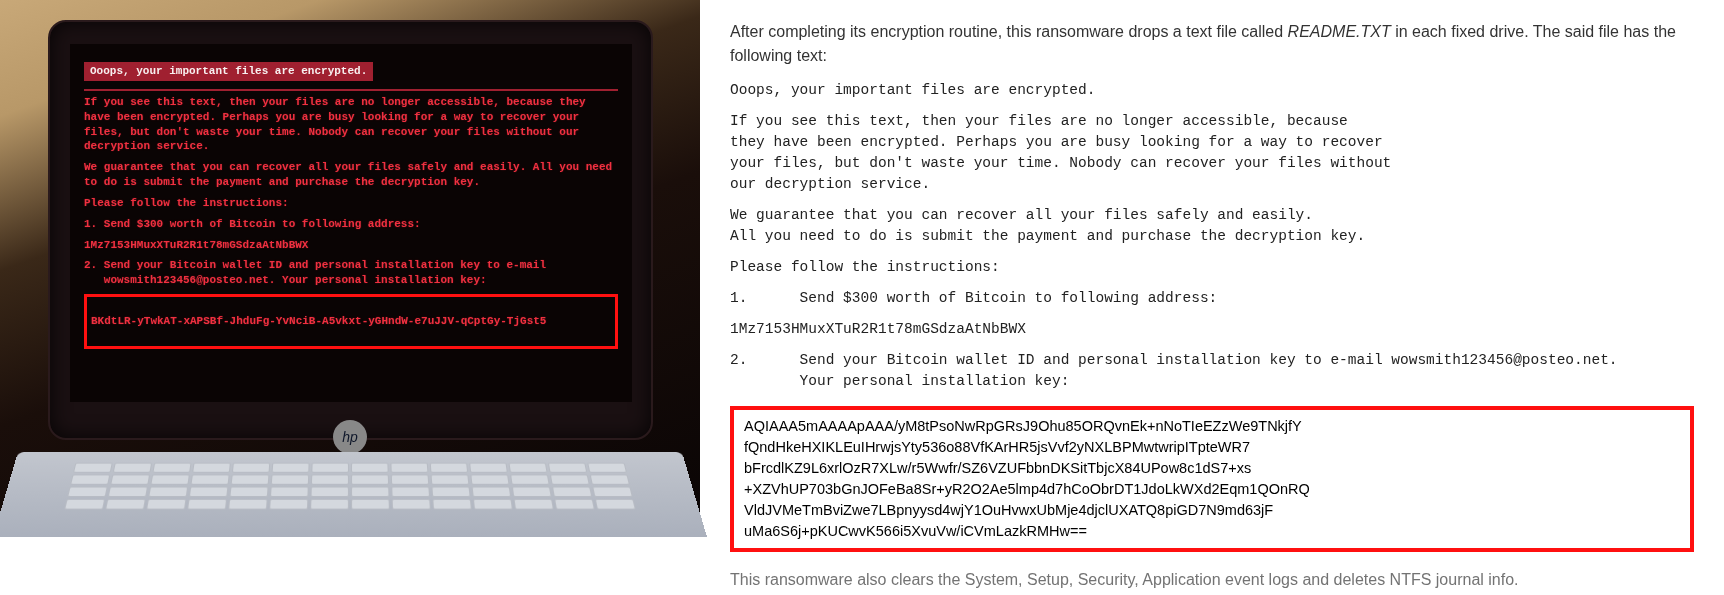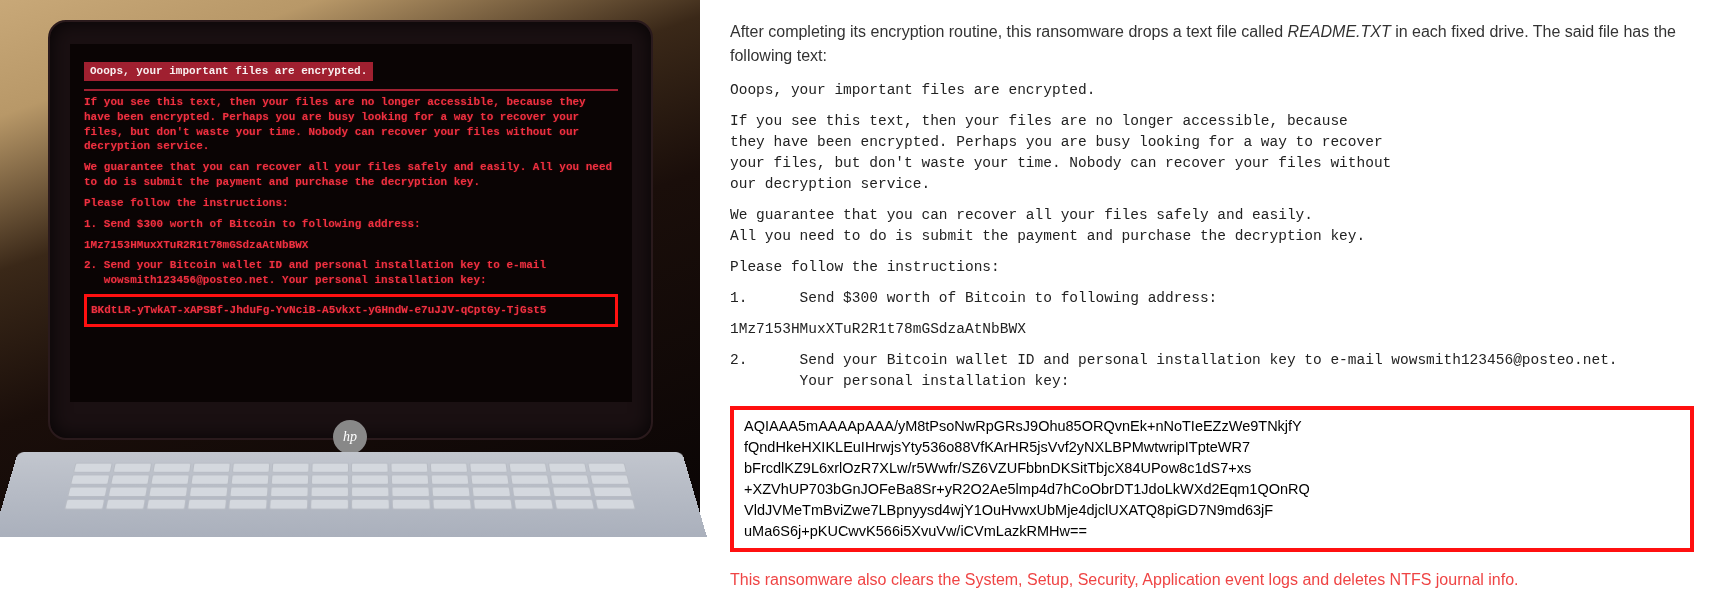--- a/index.html
+++ b/index.html
@@ -8,34 +8,34 @@
   .left-panel { width: 700px; position: relative; display: flex; flex-direction: column; }
   .right-panel { flex: 1; padding: 20px 30px 10px 30px; display: flex; flex-direction: column; }
 
   
   .laptop-scene { position: relative; width: 700px; height: 520px; background: linear-gradient(160deg, #c8a878 0%, #b89868 15%, #3a2818 35%, #1a0e0a 55%, #0a0505 100%); }
   .bezel { position: absolute; left: 48px; top: 20px; width: 605px; height: 420px; background: #1a1012; border-radius: 18px; border: 2px solid #2a1a1c; box-shadow: inset 0 0 20px rgba(0,0,0,0.8); }
   .screen { position: absolute; left: 70px; top: 44px; width: 562px; height: 358px; background: #0a0404; padding: 14px 14px; font-family: "Courier New", monospace; font-size: 11px; line-height: 1.35; color: #f03040; overflow: hidden; }
   .header-bar { background: #a02030; color: #f8f0f0; padding: 2px 6px; margin: 4px 0 6px 0; font-weight: bold; display: inline-block; width: auto; }
   .hr-line { height: 2px; background: #a02030; margin: 2px 0 4px 0; width: 100%; }
   .screen p { color: #f03040; font-weight: bold; margin-bottom: 6px; text-shadow: 0 0 2px rgba(240,48,64,0.3); }
-  .red-box-screen { border: 3px solid #ff1010; padding: 6px 4px; margin-top: 2px; }
-  .hp-logo { position: absolute; left: 50%; top: 420px; transform: translateX(-50%); width: 34px; height: 34px; border-radius: 50%; background: #888; display:flex; align-items:center; justify-content:center; font-size:14px; font-style: italic; font-family: Liberation Serif, serif; color:#ffffff; }
+  .red-box-screen { border: 3px solid #ff1010; padding: 17px 4px; margin-top: 2px; }
+  .hp-logo { position: absolute; left: 50%; top: 420px; transform: translateX(-50%); width: 34px; height: 34px; border-radius: 50%; background: #888; display:flex; align-items:center; justify-content:center; font-size:14px; font-style: italic; font-family: Liberation Sans, sans-serif; color:#0f172a; }
   .keyboard { position: absolute; left: 18px; top: 452px; width: 664px; height: 90px; background: linear-gradient(#c2c6ce, #aab0bc); border-radius: 6px 6px 0 0; transform: perspective(600px) rotateX(28deg); transform-origin: top center; }
   .keys { position:absolute; left:60px; top:12px; right:60px; height:50px; display:grid; grid-template-columns: repeat(14,1fr); grid-template-rows: repeat(4,1fr); gap:2px; }
   .keys span { background:#d4d8de; border-radius:2px; border:1px solid #b8bcc4; }
 
   .source-left { text-align: center; font-size: 30px; font-weight: bold; font-family: "Segoe UI", Arial, sans-serif; padding-top: 12px; }
 
   
   .intro { font-family: "Segoe UI", Arial, sans-serif; font-size: 16px; color: #333; line-height: 1.5; margin-bottom: 12px; }
   .intro em { font-style: italic; }
   .mono-block { font-family: Consolas, "Courier New", monospace; font-size: 14.5px; color: #222; line-height: 1.45; white-space: pre; margin-bottom: 10px; }
   .red-box-right { border: 4px solid #ff1010; padding: 6px 10px; margin: 4px 0 12px 0; font-family: Liberation Sans, sans-serif; font-size: 14.5px; line-height: 1.45; white-space: pre-wrap; word-break: break-all; }
-  .outro { font-family: "Segoe UI", Arial, sans-serif; font-size: 16px; color: #ef4444; line-height: 1.5; margin-top: 4px; }
+  .outro { font-family: "Segoe UI", Arial, sans-serif; font-size: 16px; color: #737373; line-height: 1.5; margin-top: 4px; }
   .source-right { text-align: center; font-size: 30px; font-weight: bold; font-family: "Segoe UI", Arial, sans-serif; margin-top: auto; padding-top: 12px; padding-bottom: 10px; }
 </style>
 </head>
 <body>
 
 <div class="container">
 
   <div class="left-panel">
     <div class="laptop-scene">
       <div class="bezel"></div>

